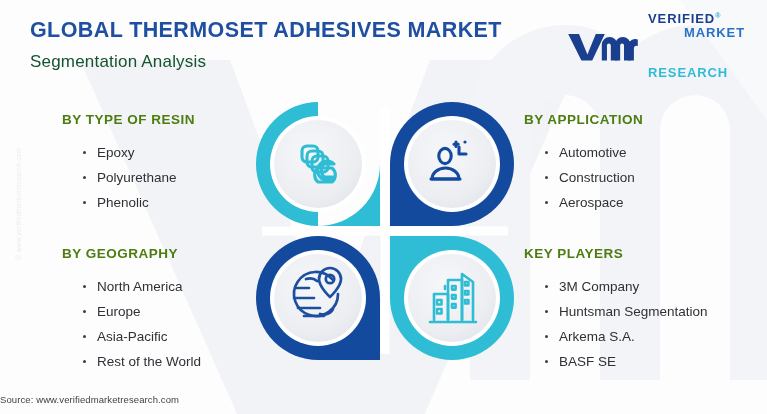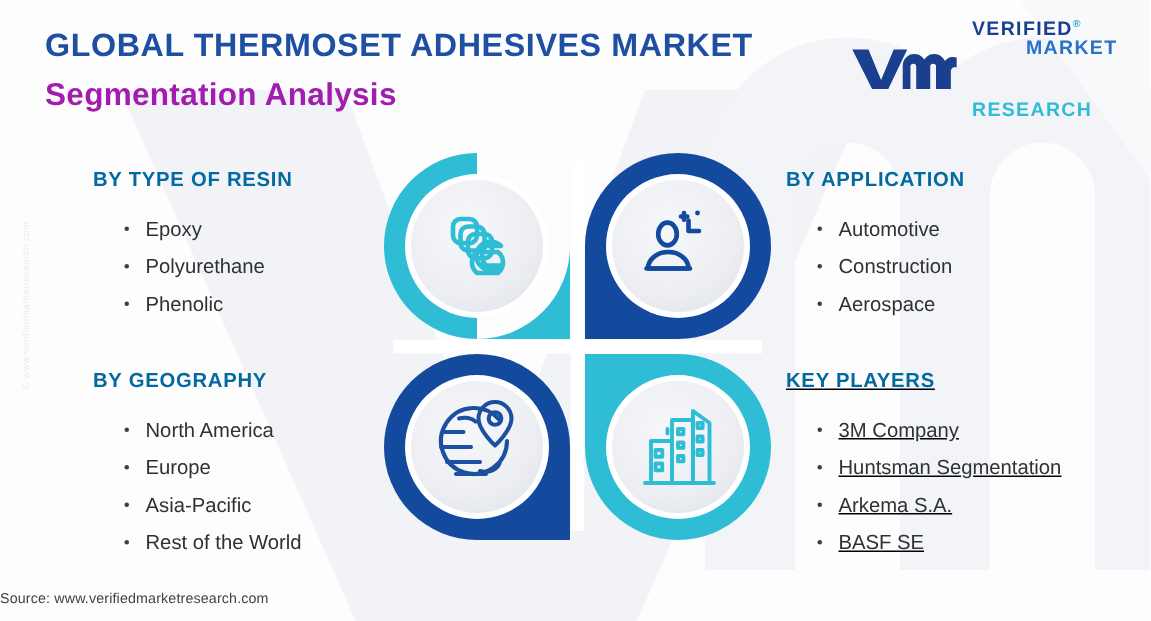--- a/index.html
+++ b/index.html
@@ -14,53 +14,53 @@
   .bg-layer{position:absolute;inset:0;overflow:hidden;pointer-events:none;}
 
   
   .title{
     position:absolute;left:30px;top:18px;
     font-size:21.5px;font-weight:bold;letter-spacing:0.4px;
     color:#1f4fa0;white-space:nowrap;
   }
   .subtitle{
     position:absolute;left:30px;top:52px;
-    font-size:21px;font-weight:bold;letter-spacing:0.2px;
-    color:#a21caf;white-space:nowrap;
+    font-size:17px;font-weight:normal;letter-spacing:0.2px;
+    color:#14532d;white-space:nowrap;
   }
 
   
   .logo{position:absolute;right:22px;top:12px;display:flex;align-items:center;gap:9px;}
   .logo-mark{width:72px;height:34px;flex:none;}
   .logo-text{display:flex;flex-direction:column;line-height:1.02;font-weight:bold;
              font-size:13px;letter-spacing:0.9px;}
   .lt1{color:#1b3f8f;position:relative;}
   .lt1 .reg{font-size:7px;vertical-align:super;color:#29a3d9;letter-spacing:0;}
   .lt2{color:#2a72c8;padding-left:36px;}
   .lt3{color:#30bcd6;margin-top:27px;}
 
   
   .block{position:absolute;}
   .block h3{
     margin:0 0 9px 0;font-size:13.5px;font-weight:bold;
-    letter-spacing:0.5px;color:#0369a1;
+    letter-spacing:0.5px;color:#4d7c0f;
   }
   .block ul{margin:18px;padding:0;list-style:none;}
   .block li{
     position:relative;padding-left:17px;margin-bottom:10px;
     font-size:13.5px;color:#2e3135;white-space:nowrap;
   }
   .block li:before{
     content:"";position:absolute;left:3px;top:6px;
     width:3.2px;height:3.2px;border-radius:50%;background:#3a3f45;
   }
   #blk-resin{left:62px;top:112px;}
   #blk-geo{left:62px;top:246px;}
   #blk-app{left:524px;top:112px;}
-  #blk-players{left:524px;top:246px;text-decoration:underline;}
+  #blk-players{left:524px;top:246px;}
 
   
   .center-graphic{position:absolute;left:252px;top:98px;width:266px;height:266px;}
 
   
   .source{
     position:absolute;left:0;right:0;bottom:9px;text-align:left;
     font-size:9.5px;color:#3d4349;letter-spacing:0.1px;
   }
   .vert-copy{

